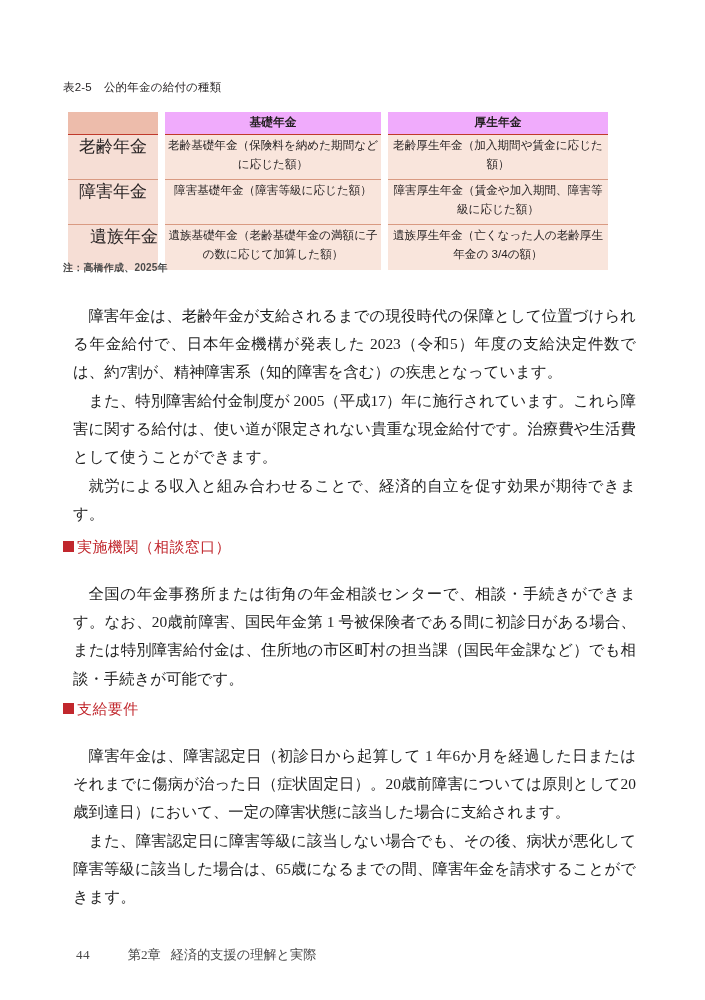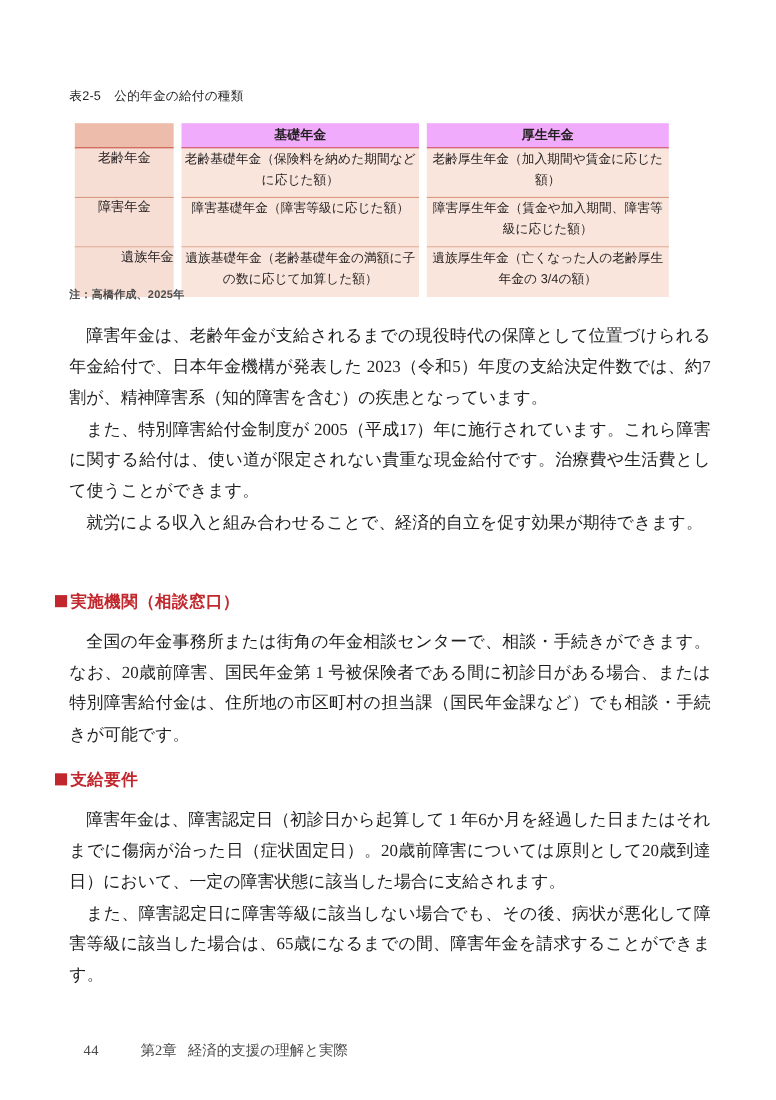--- a/index.html
+++ b/index.html
@@ -77,21 +77,21 @@
     height: 22px;
   }
   .gap-cell {
     background: #ffffff;
   }
 
   .row-label {
     background: #f6ded5;
     text-align: center;
     font-family: "Liberation Sans", "DejaVu Sans", sans-serif;
-    font-size: 12px;
+    font-size: 17px;
     color: #231f20;
     vertical-align: middle;
     white-space: nowrap;
     border-bottom: 1px solid #d99a82;
   }
   .row-label.last { border-bottom: none; text-align: right; }
 
   .row-body {
     background: #f9e5dc;
     font-family: "Liberation Sans", "DejaVu Sans", sans-serif;
@@ -126,31 +126,31 @@
     left: 63px;
     width: 583px;
     font-family: "Liberation Serif", "DejaVu Serif", serif;
     font-size: 15.4px;
     line-height: 28.2px;
     color: #1d1d1d;
     text-align: justify;
     text-justify: inter-character;
   }
   .body-block p {
-    margin: 0;
+    margin: 10px;
     text-indent: 15.4px;
   }
 
   
   .sec-head {
     position: absolute;
-    left: 50px;
+    left: 63px;
     font-family: "Liberation Sans", "DejaVu Sans", sans-serif;
     font-size: 15px;
-    font-weight: bold;
+    font-weight: normal;
     color: #c1272d;
     letter-spacing: 0.4px;
     white-space: nowrap;
   }
   .sec-head .bullet {
     display: inline-block;
     width: 11px;
     height: 11px;
     background: #c1272d;
     margin-right: 3px;

